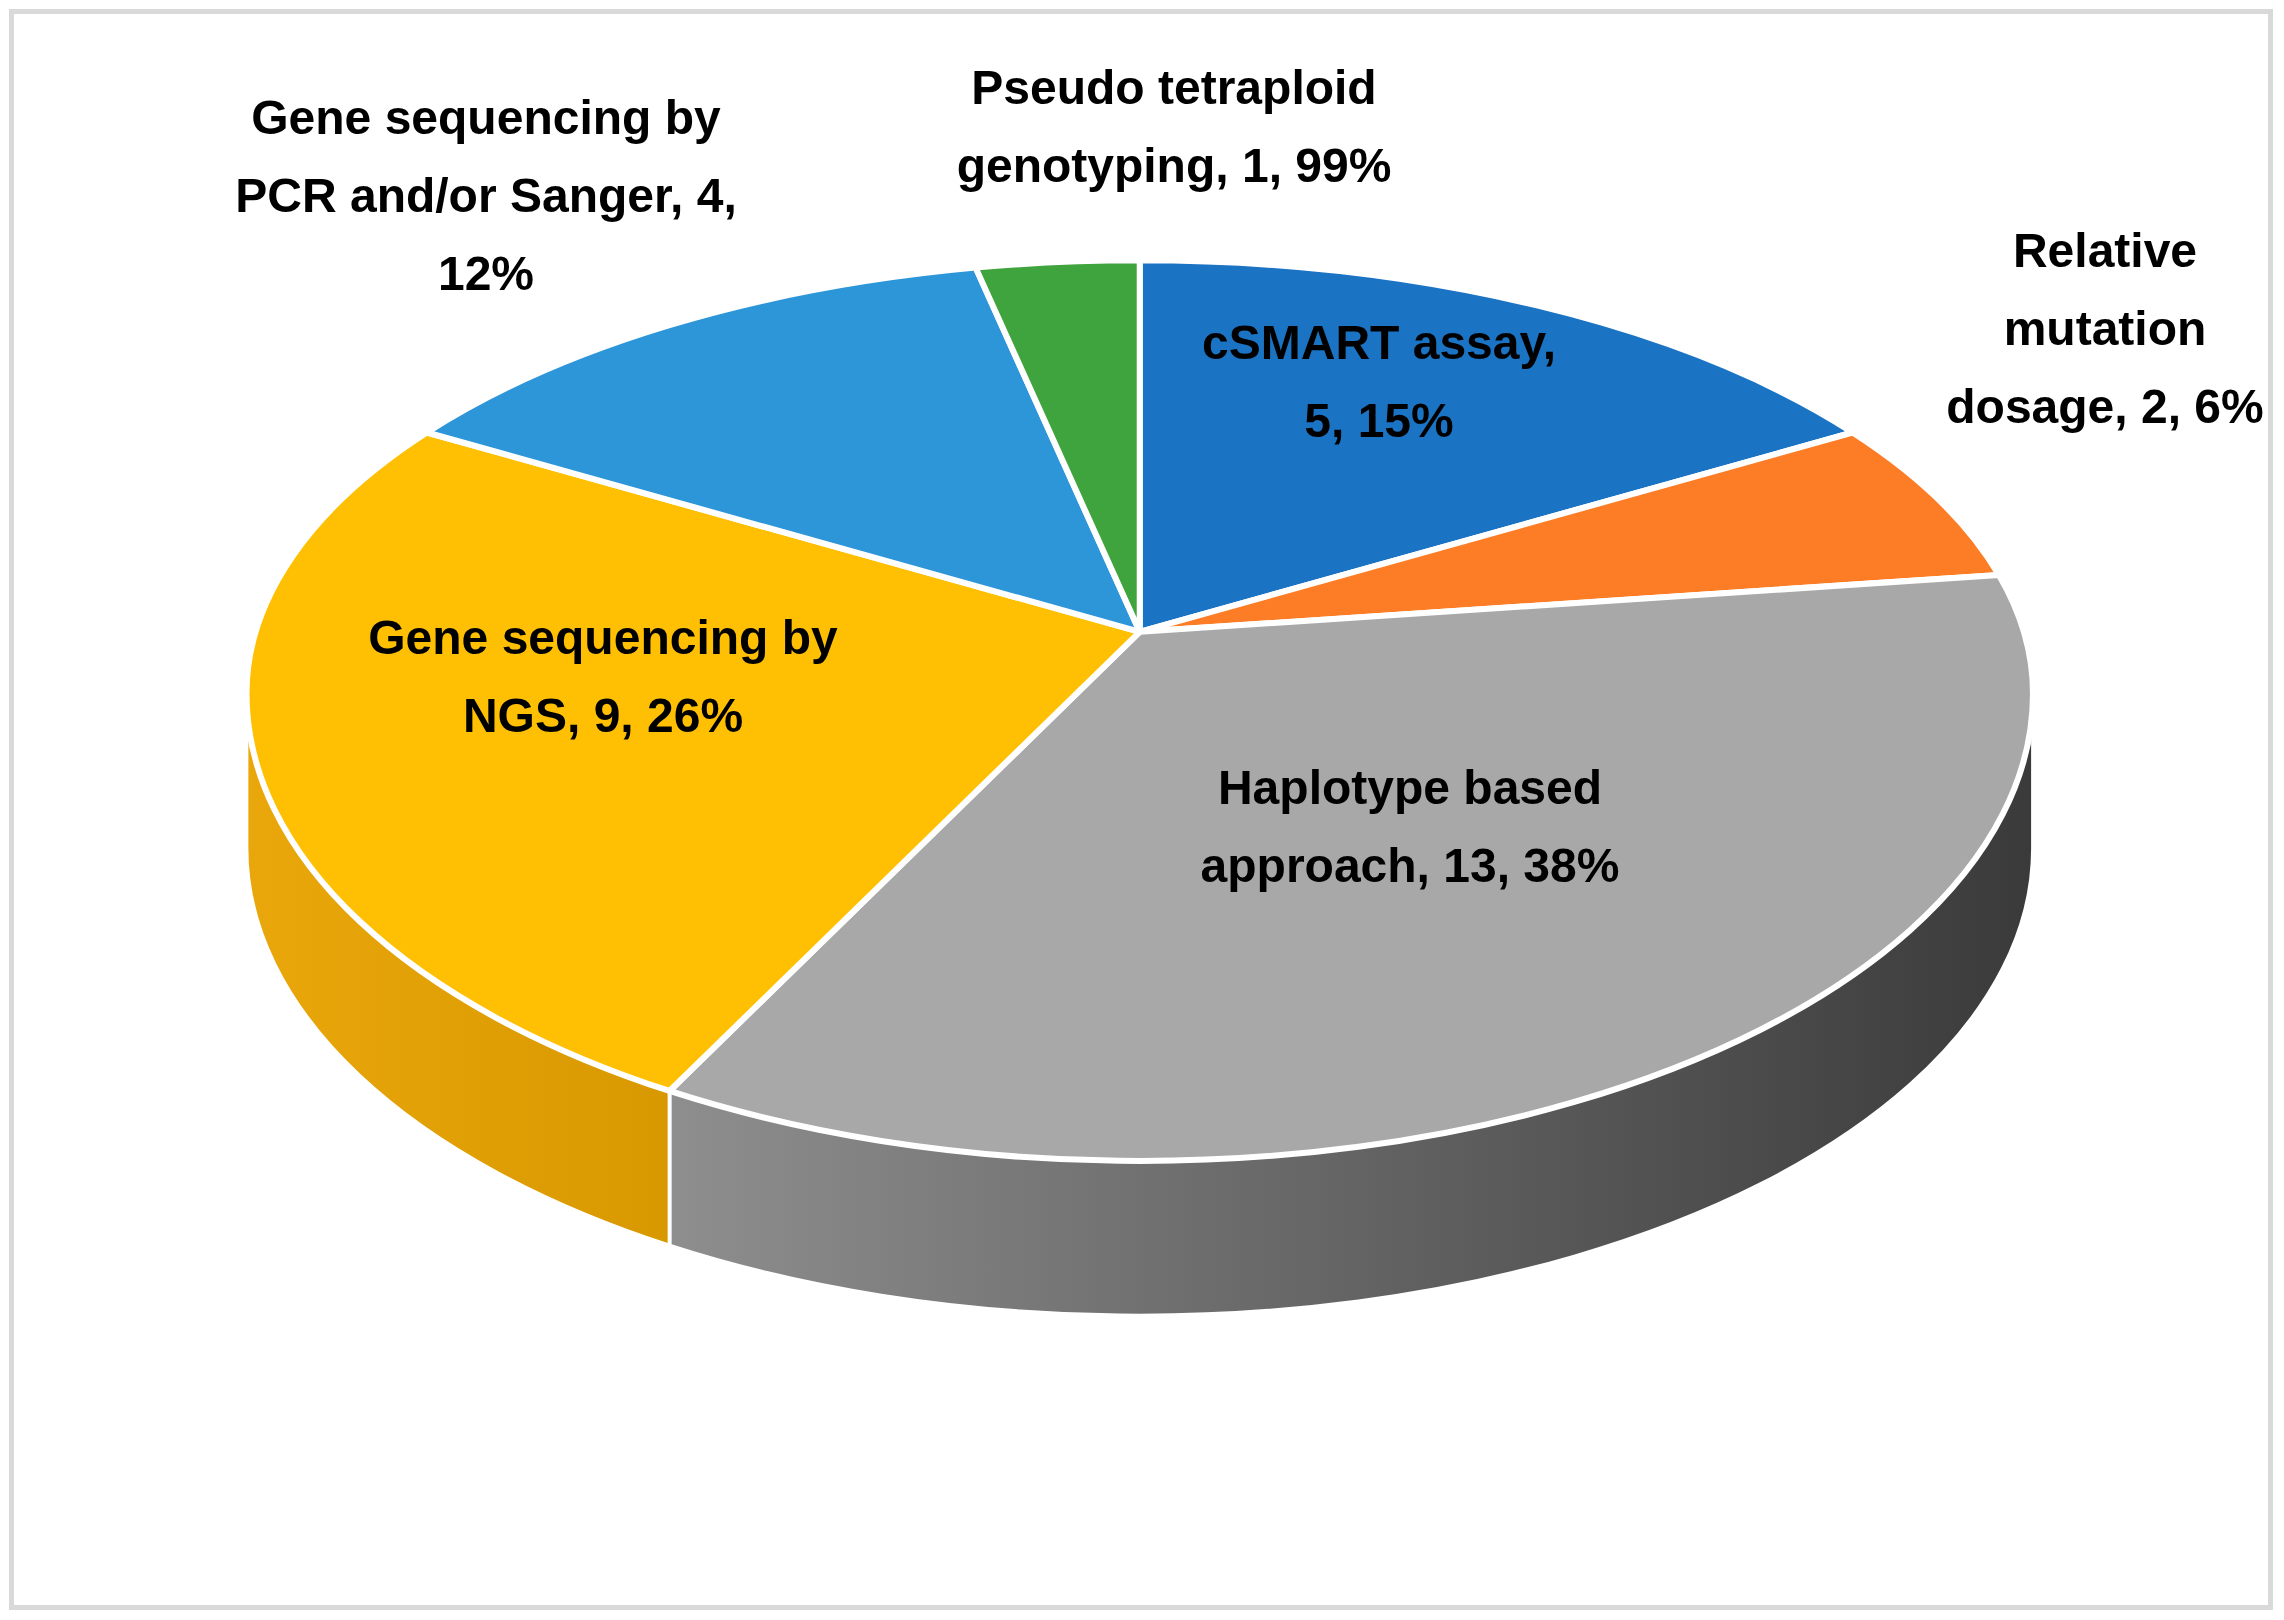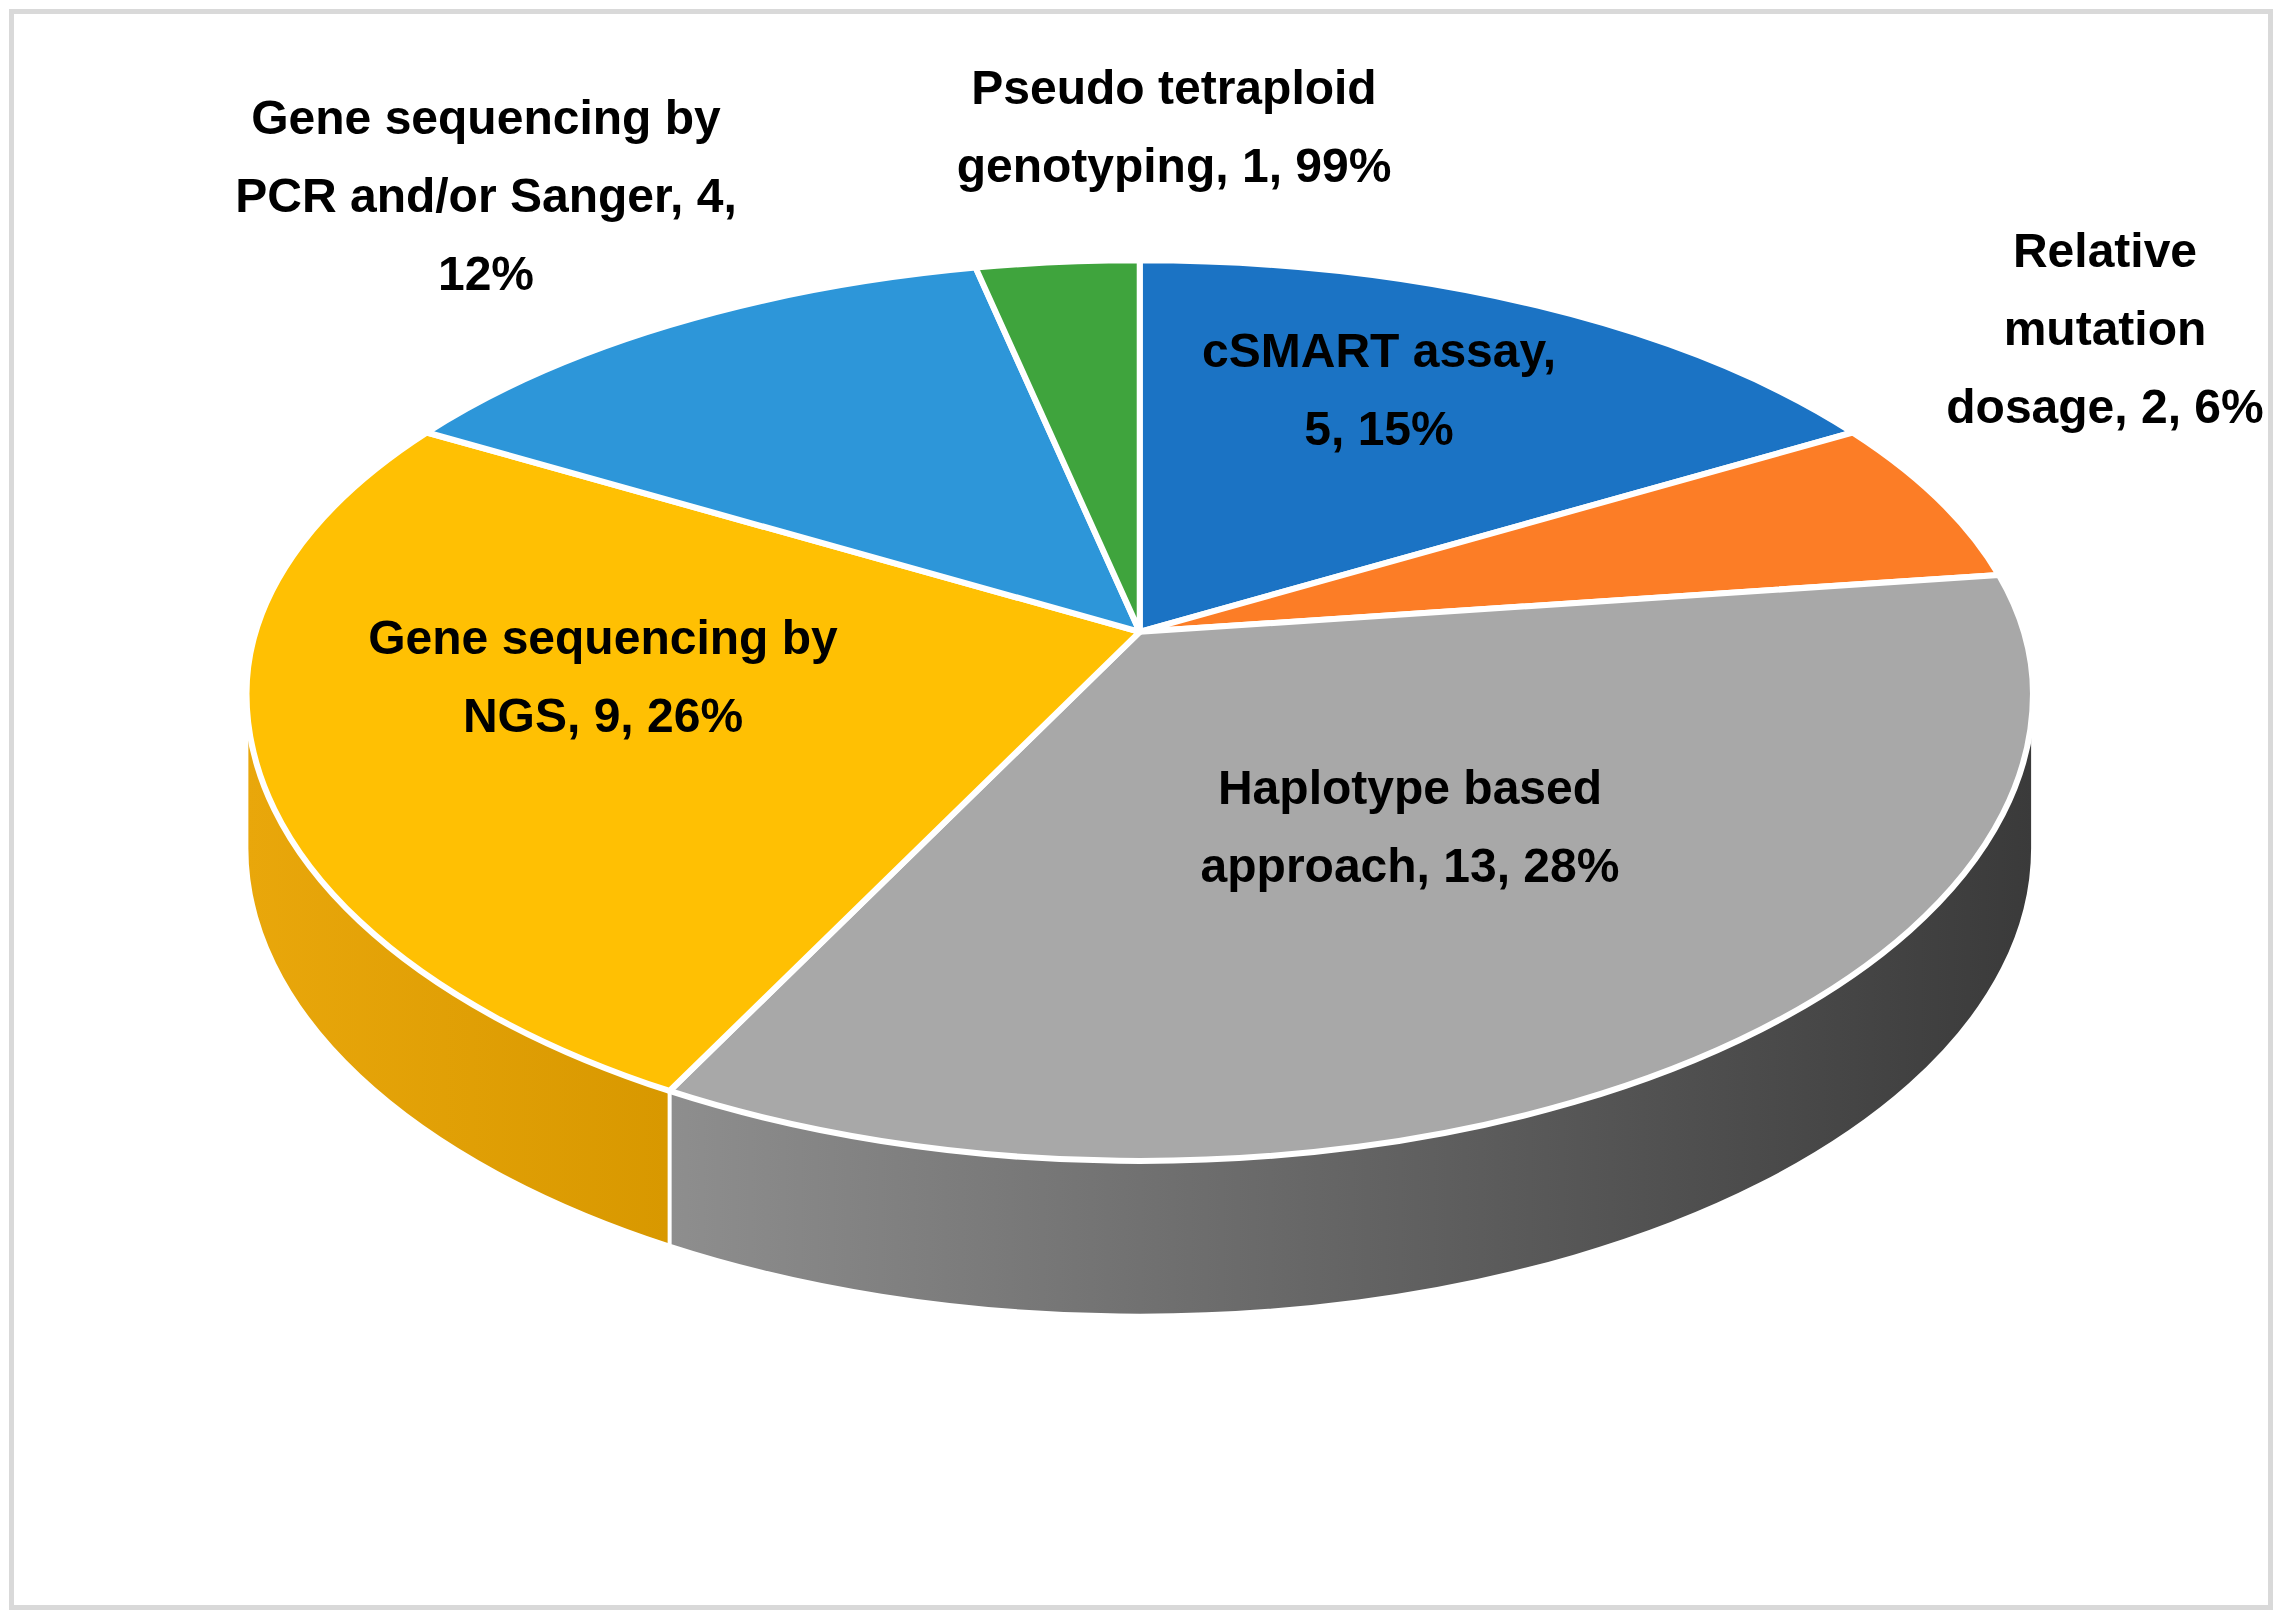--- a/index.html
+++ b/index.html
@@ -28,21 +28,21 @@
     font-weight: 700;
     font-size: 48px;
     line-height: 78px;
     color: #000000;
     white-space: pre-line;
     letter-spacing: 0px;
   }
   .lbl-pcr       { left: 486px;  top: 79px; width: 678px; }
   .lbl-pseudo    { left: 1174px; top: 49px;  width: 678px; }
   .lbl-relative  { left: 2105px; top: 212px; width: 422px; }
-  .lbl-csmart    { left: 1379px; top: 312px; width: 528px; }
+  .lbl-csmart    { left: 1379px; top: 304px; width: 528px; }
   .lbl-haplotype { left: 1410px; top: 749px; width: 678px; }
   .lbl-ngs       { left: 603px;  top: 599px; width: 678px; }
 </style>
 </head>
 <body>
 
 <div class="frame"></div>
 
 <svg id="pie-svg" viewBox="0 0 3030 2150" xmlns="http://www.w3.org/2000/svg">
   <defs id="pie-defs">
@@ -73,16 +73,16 @@
 PCR and/or Sanger, 4,
 12%</div>
 <div class="lbl lbl-pseudo">Pseudo tetraploid
 genotyping, 1, 99%</div>
 <div class="lbl lbl-relative">Relative
 mutation
 dosage, 2, 6%</div>
 <div class="lbl lbl-csmart">cSMART assay,
 5, 15%</div>
 <div class="lbl lbl-haplotype">Haplotype based
-approach, 13, 28%</div>
+approach, 13, 38%</div>
 <div class="lbl lbl-ngs">Gene sequencing by
 NGS, 9, 26%</div>
 
 
 </body></html>

